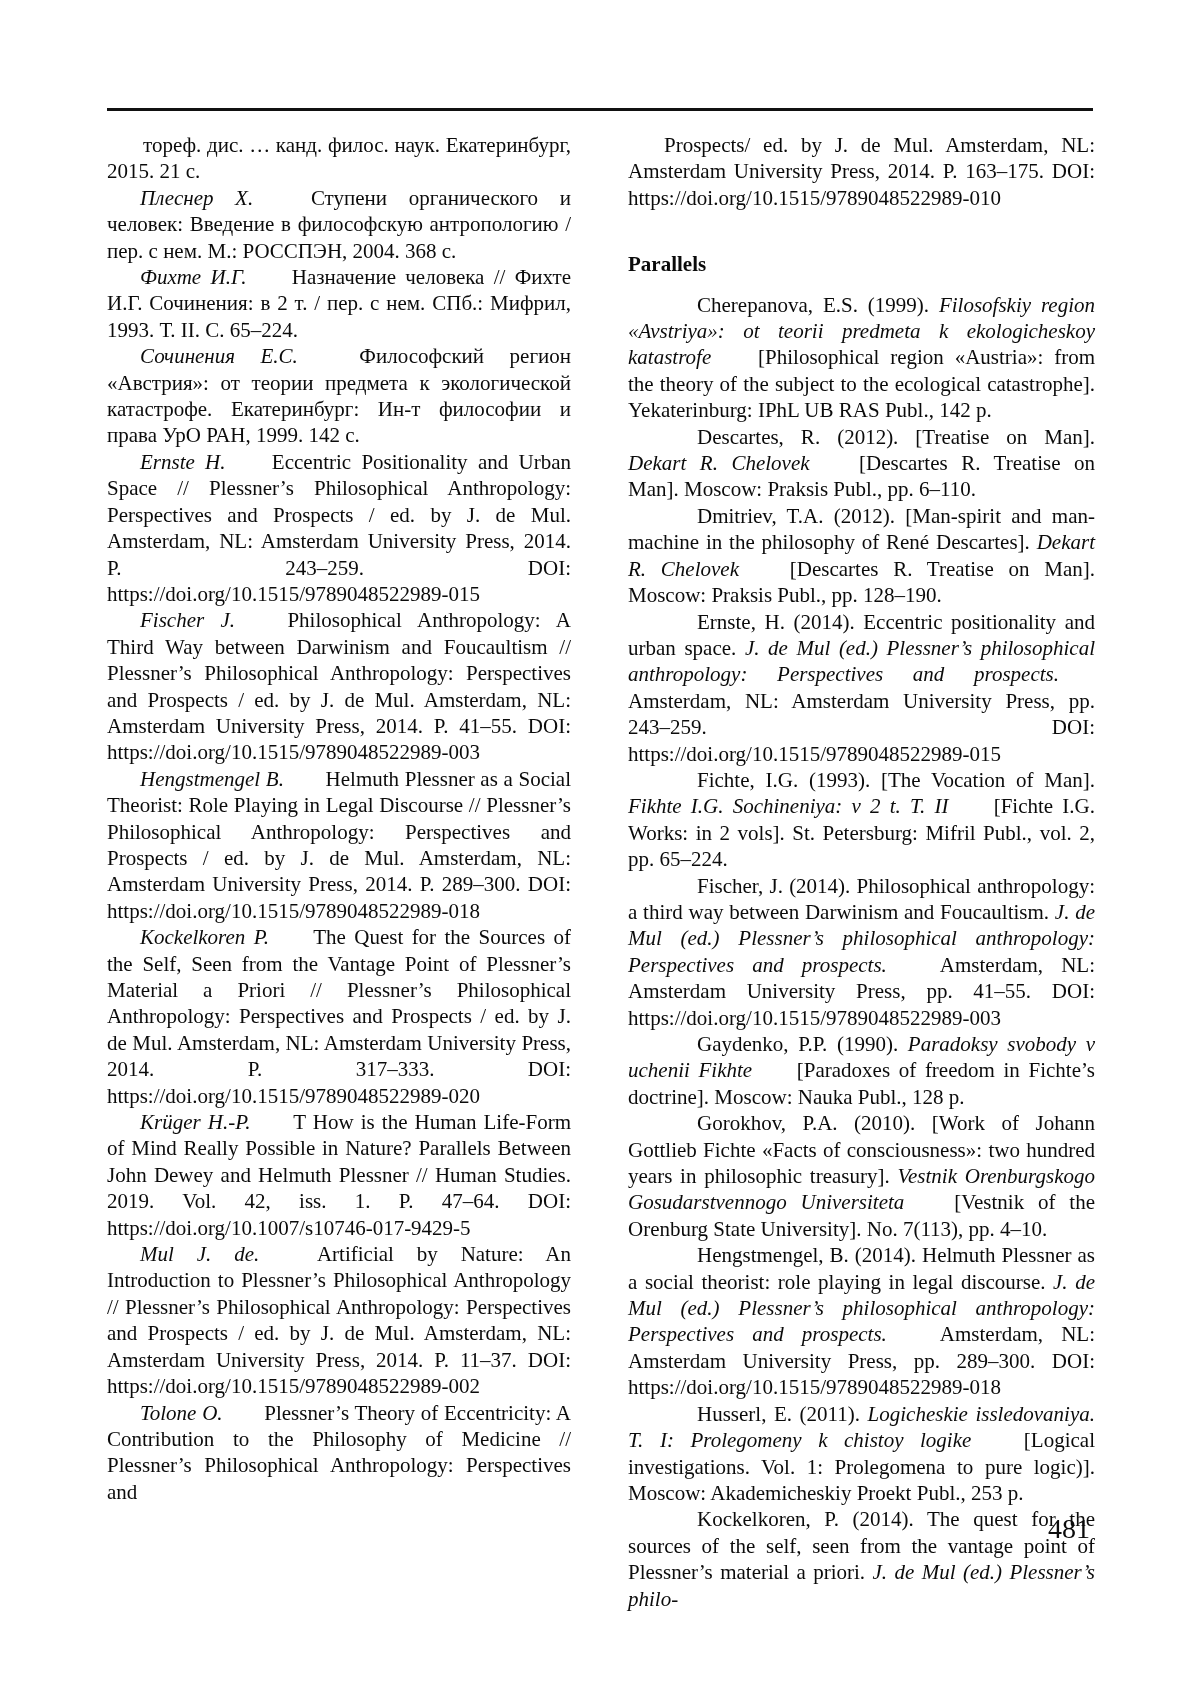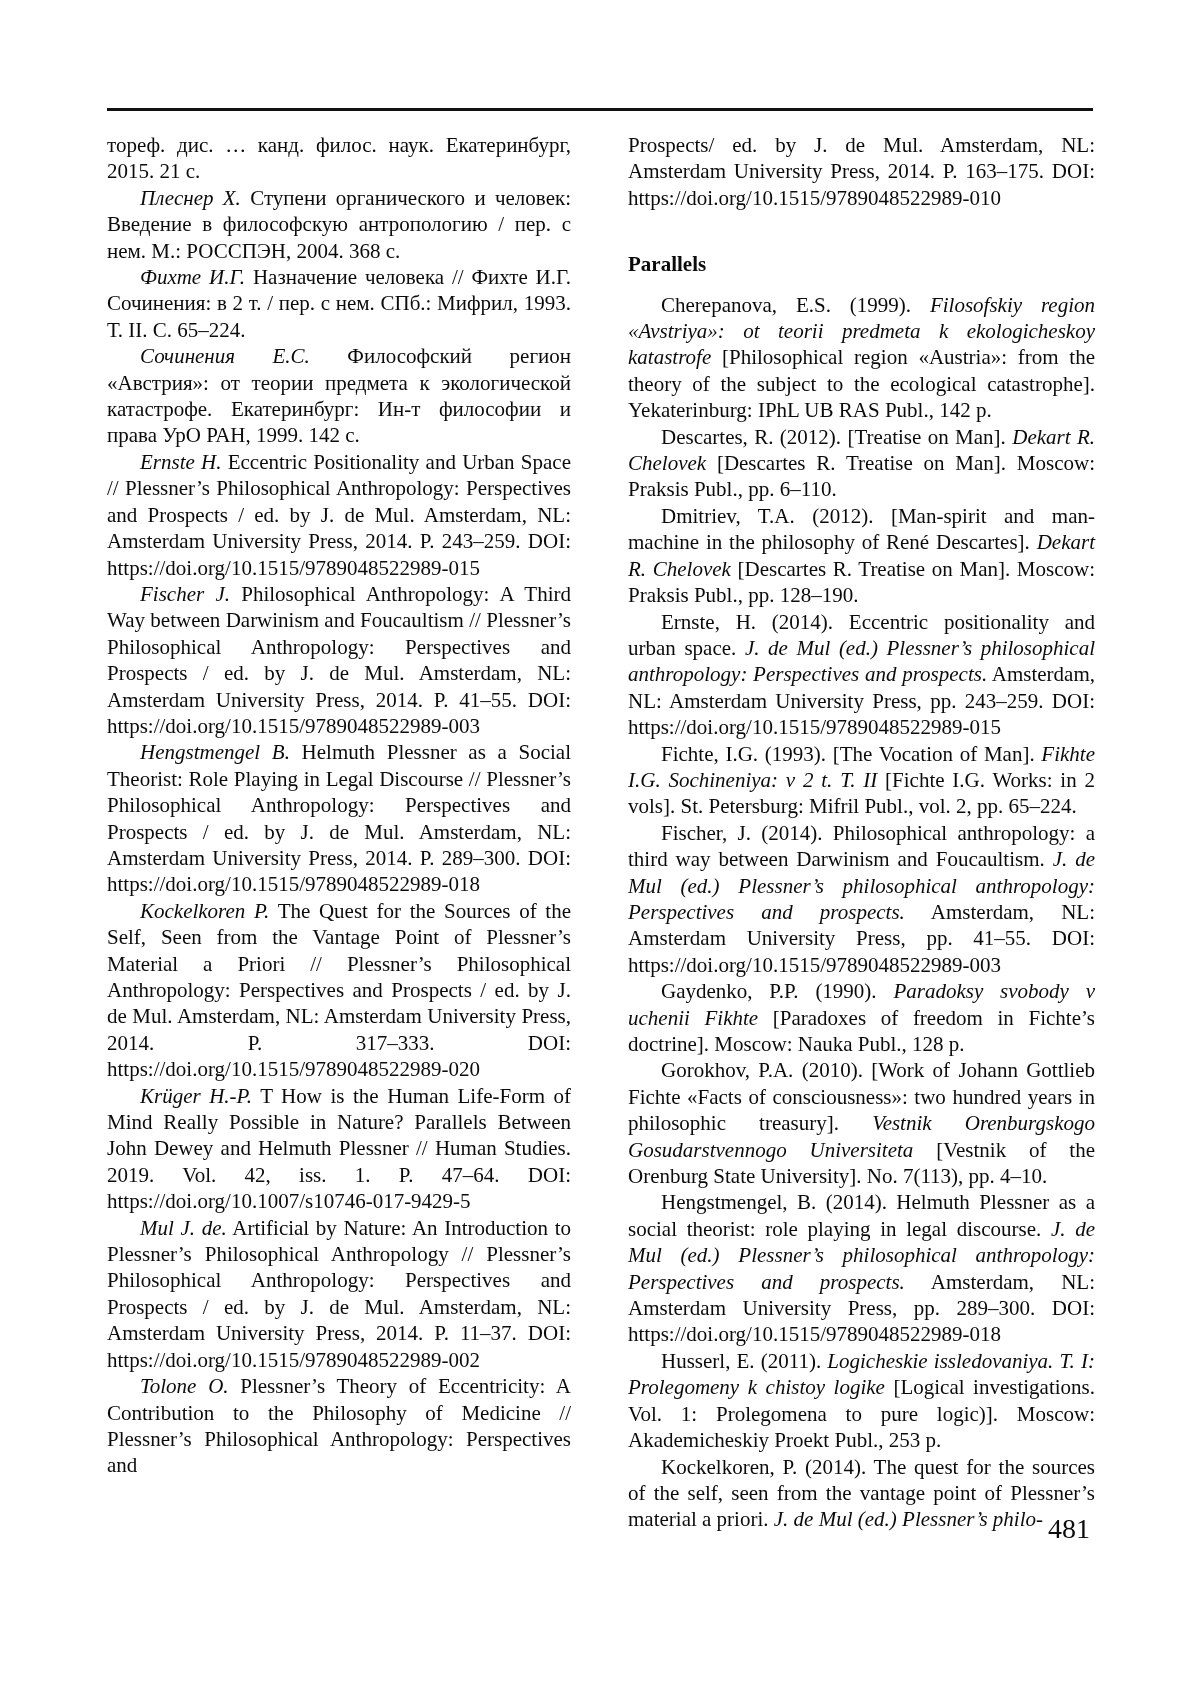--- a/index.html
+++ b/index.html
@@ -43,21 +43,21 @@
   .ref {
     margin: 0;
     font-size: 21px;
     line-height: 26.4px;
     text-align: justify;
     text-indent: 33px;
     overflow-wrap: break-word;
   }
   .ref.no-indent { text-indent: 0; }
   .it { font-style: italic; }
-  .rm { font-style: normal; }
+  .rm { font-style: normal; margin-left: 36px; }
   .refs-heading {
     margin: 40px 0 14px 0;
     font-size: 21px;
     line-height: 26.4px;
     font-weight: bold;
   }
   .page-number {
     position: absolute;
     top: 1516px;
     right: 110px;

